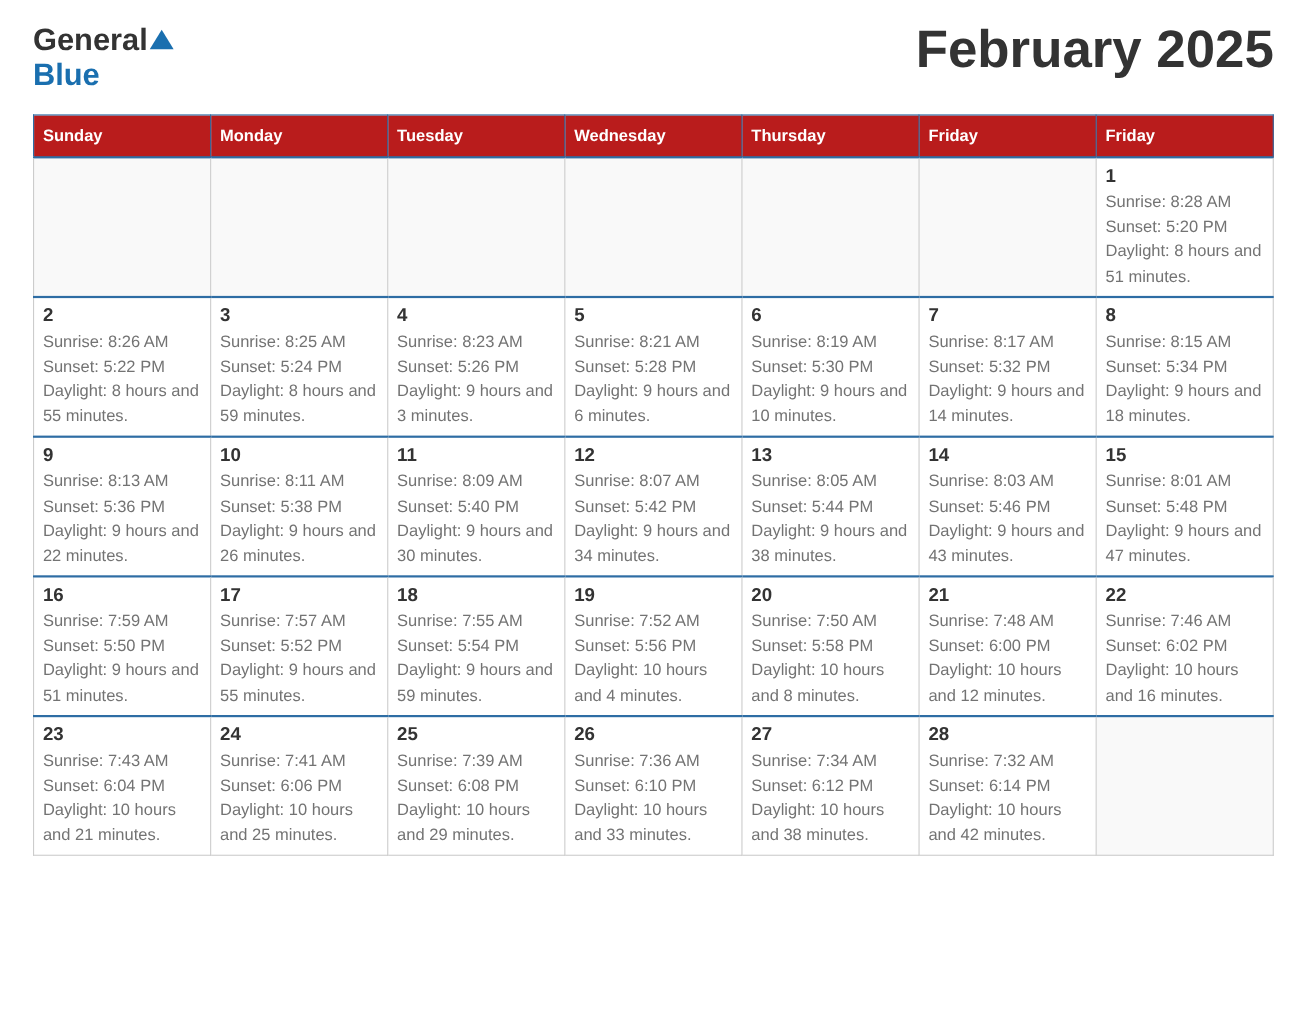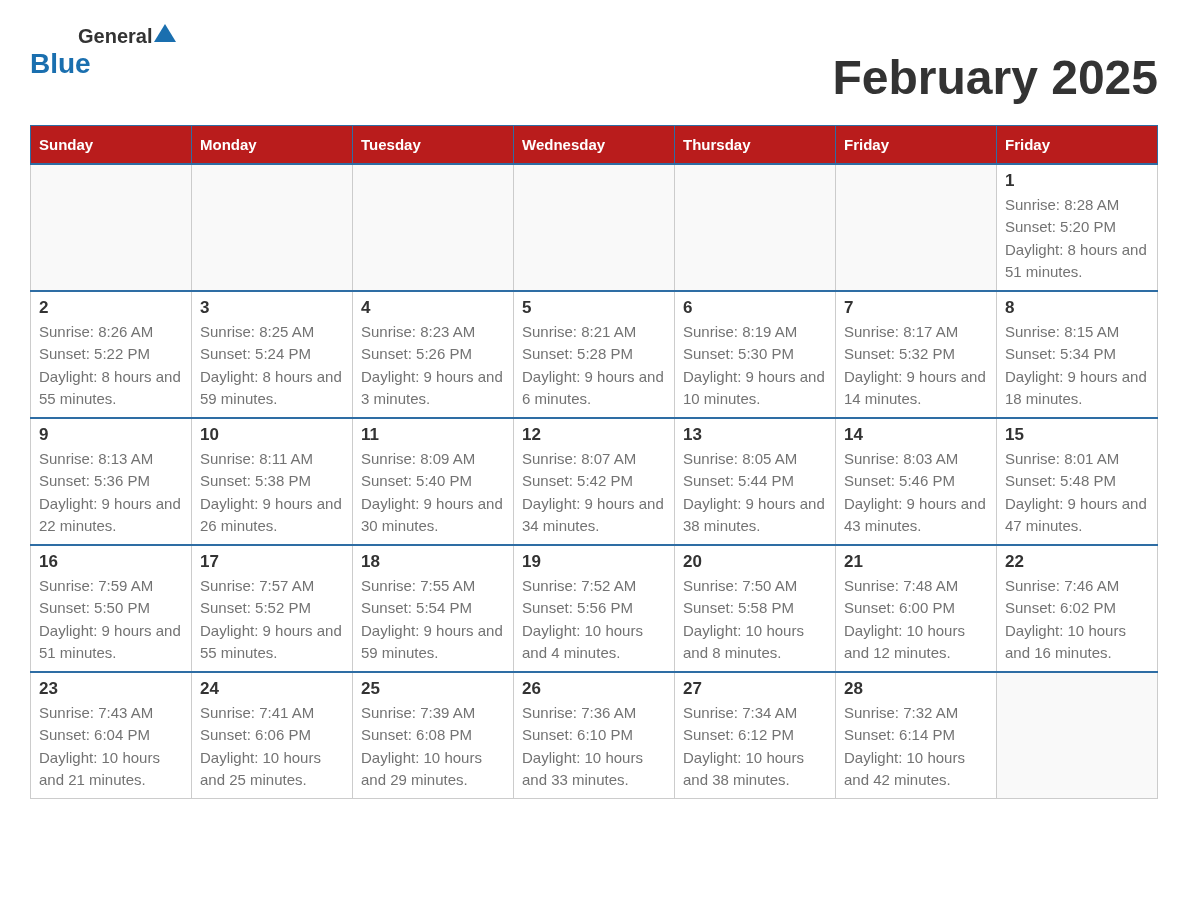--- a/index.html
+++ b/index.html
@@ -11,24 +11,23 @@
       width: 1188px;
       min-height: 918px;
     }
     .header {
       display: flex;
       justify-content: space-between;
       align-items: flex-start;
       margin-bottom: 20px;
     }
     .logo-text-general {
-      font-size: 20px;
-      font-weight: bold;
-      color: #333;
-      margin-left: 48px;
+      font-size: 28px;
+      font-weight: bold;
+      color: #333;
     }
     .logo-text-blue {
       font-size: 28px;
       font-weight: bold;
       color: #1a6faf;
     }
     .logo-wrapper {
       display: flex;
       flex-direction: column;
     }
@@ -37,21 +36,20 @@
       align-items: flex-end;
     }
     .title-section {
       text-align: right;
     }
     .calendar-title {
       font-size: 48px;
       font-weight: bold;
       color: #333;
       line-height: 1.1;
-      margin-top: 32px;
     }
     .calendar-subtitle {
       font-size: 22px;
       color: #555;
       margin-top: 4px;
     }
     .calendar-table {
       width: 100%;
       border-collapse: collapse;
       table-layout: fixed;

